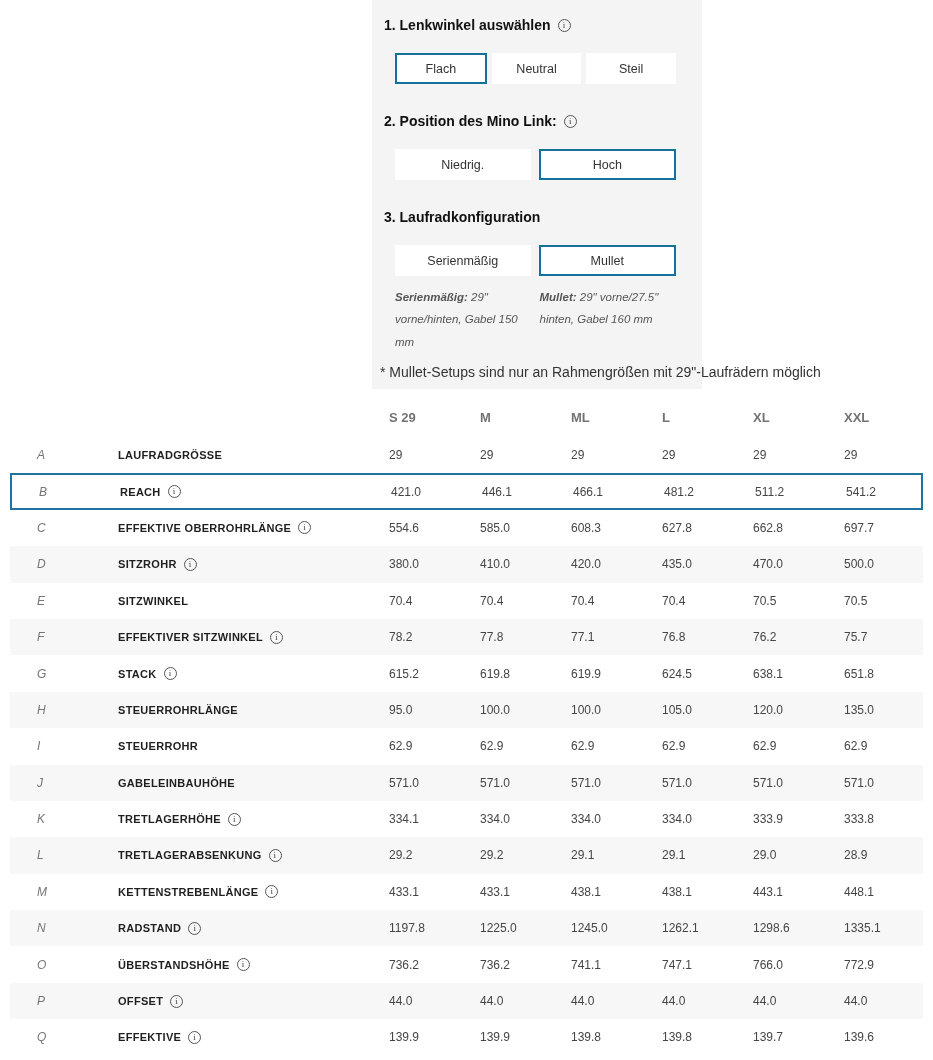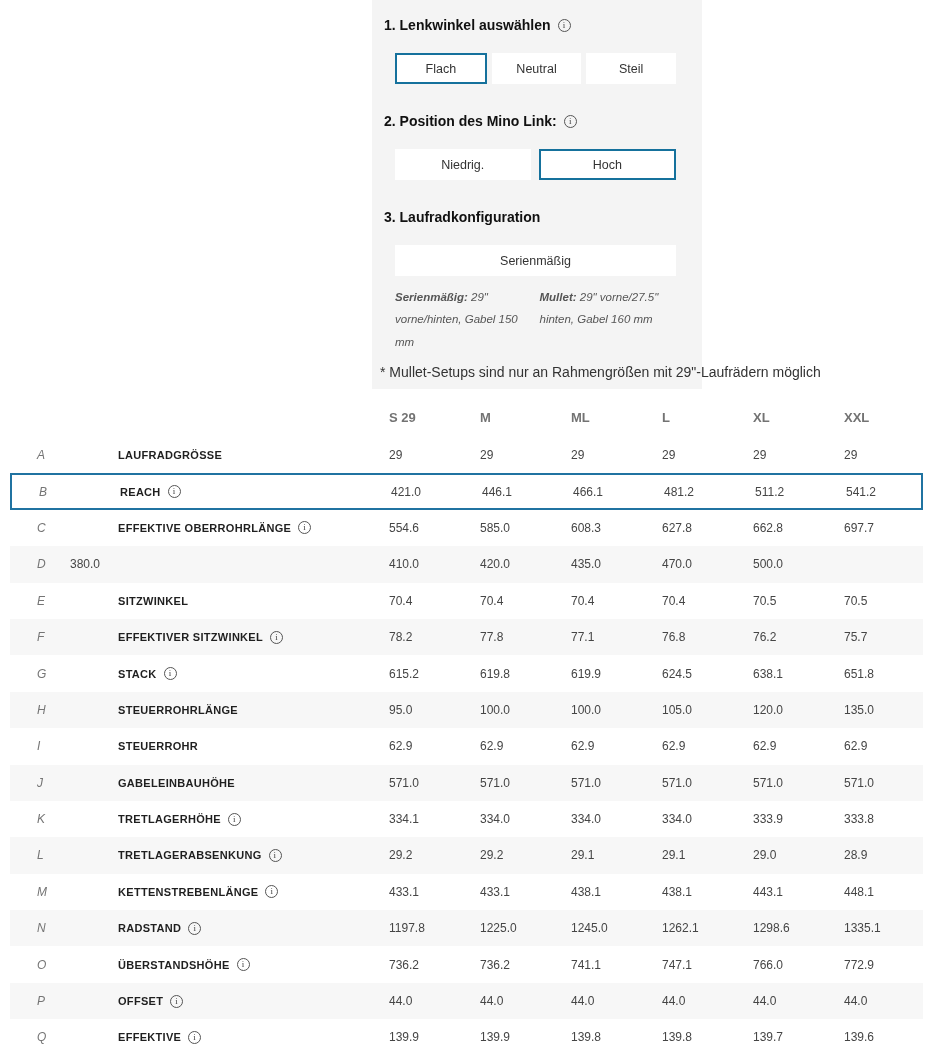--- a/index.html
+++ b/index.html
@@ -95,20 +95,21 @@
           <button class="opt-btn">Niedrig.</button>
           <button class="opt-btn selected">Hoch</button>
         </div>
       </div>
       <div class="cfg-section">
         <div class="cfg-heading">
           <span>3. Laufradkonfiguration</span>
         </div>
         <div class="btn-group gap-md">
           <button class="opt-btn">Serienmäßig</button>
+          <button class="opt-btn selected">Mullet</button>
         </div>
         <div class="descriptions">
           <div class="desc"><span class="lead">Serienmäßig:</span><span> 29" vorne/hinten, Gabel 150 mm</span></div>
           <div class="desc"><span class="lead">Mullet:</span><span> 29" vorne/27.5" hinten, Gabel 160 mm</span></div>
         </div>
       </div>
     </div>
   <div class="footnote">* Mullet-Setups sind nur an Rahmengrößen mit 29"-Laufrädern möglich</div>
 </div>
 
@@ -157,20 +158,24 @@
         </div>
         <span class="row-value">554.6</span>
         <span class="row-value">585.0</span>
         <span class="row-value">608.3</span>
         <span class="row-value">627.8</span>
         <span class="row-value">662.8</span>
         <span class="row-value">697.7</span>
       </div>
       <div class="geo-grid-row geo-row shaded">
         <span class="row-letter">D</span>
+        <div class="row-label">
+          <span>SITZROHR</span>
+          <span class="info-icon"></span>
+        </div>
         <span class="row-value">380.0</span>
         <span class="row-value">410.0</span>
         <span class="row-value">420.0</span>
         <span class="row-value">435.0</span>
         <span class="row-value">470.0</span>
         <span class="row-value">500.0</span>
       </div>
       <div class="geo-grid-row geo-row">
         <span class="row-letter">E</span>
         <div class="row-label">

